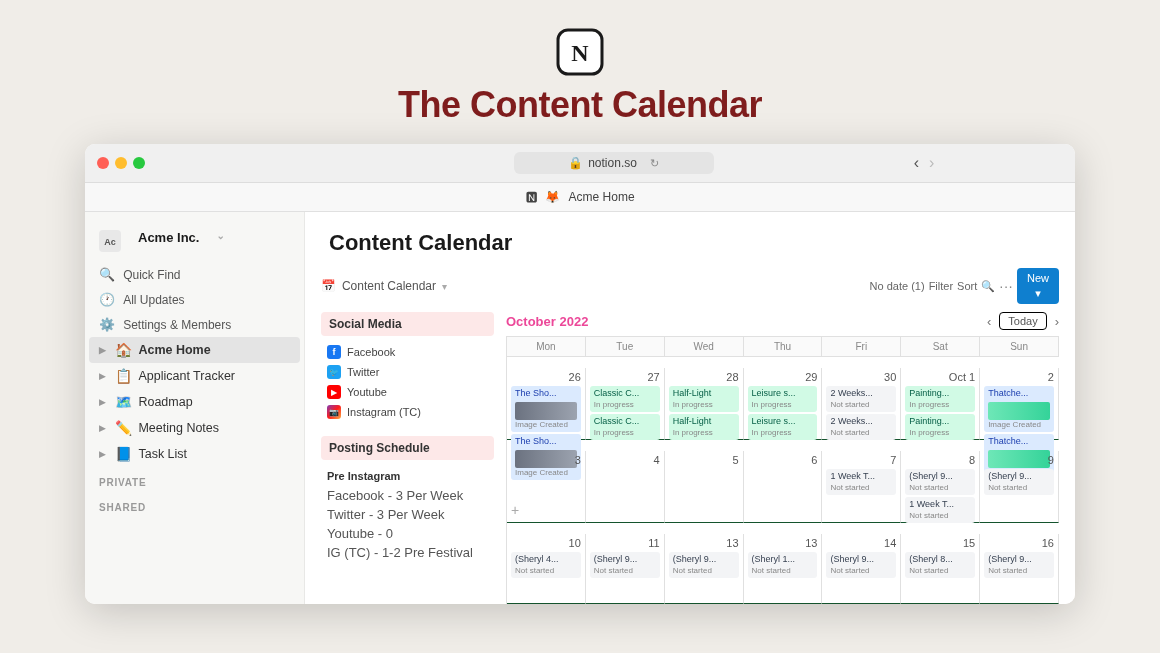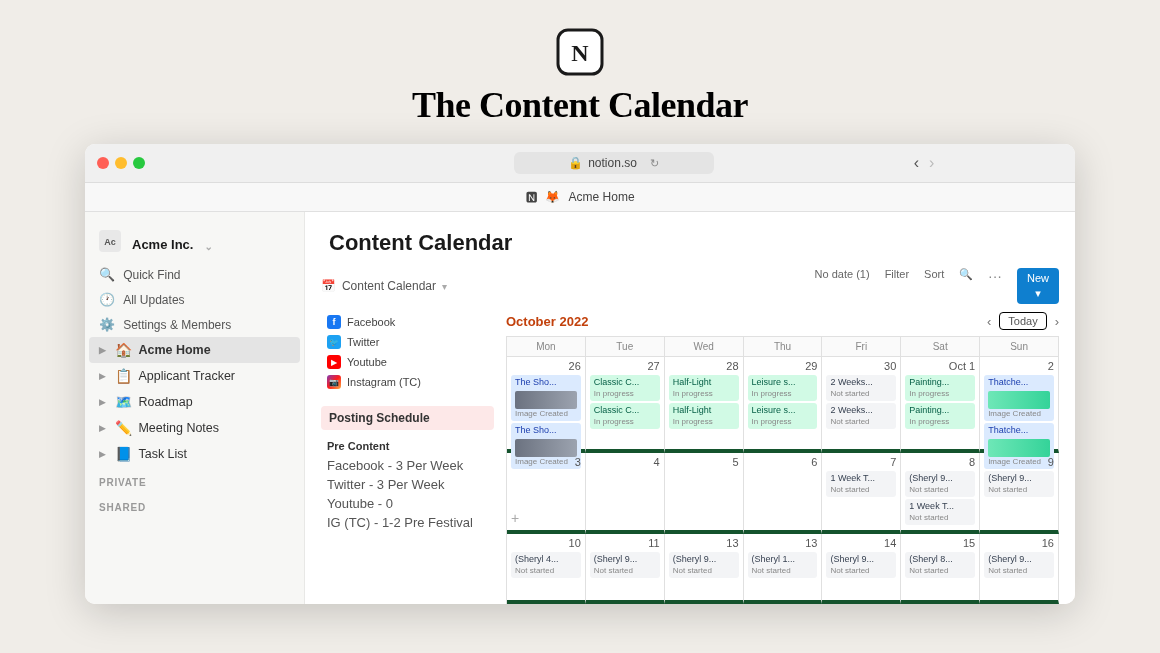--- a/index.html
+++ b/index.html
@@ -23,23 +23,22 @@
       padding-bottom: 18px;
     }
     .notion-logo {
       width: 48px;
       height: 48px;
       margin-bottom: 8px;
     }
     .main-title {
       font-size: 36px;
       font-weight: 800;
-      color: #000000;
+      color: #7f1d1d;
       letter-spacing: -0.5px;
-      font-family: Liberation Serif, serif;
     }
 
     
     .browser-window {
       width: 990px;
       height: 460px;
       background: #fff;
       border-radius: 10px;
       box-shadow: 0 8px 40px rgba(0,0,0,0.18);
       overflow: hidden;
@@ -125,22 +124,22 @@
     .sidebar {
       width: 220px;
       background: #f7f7f5;
       border-right: 1px solid #e8e8e6;
       flex-shrink: 0;
       padding: 12px 0;
       overflow-y: auto;
     }
     .sidebar-workspace-header {
       display: flex;
-      align-items: flex-end;
-      gap: 11px;
+      align-items: flex-start;
+      gap: 17px;
       padding: 6px 14px 10px;
       font-size: 13px;
       font-weight: 600;
       color: #1a1a1a;
     }
     .workspace-icon {
       width: 22px;
       height: 22px;
       background: #e8e8e8;
       border-radius: 4px;
@@ -289,22 +288,22 @@
     }
     .cal-title-row {
       display: flex;
       align-items: center;
       gap: 6px;
       font-size: 12px;
       color: #555;
     }
     .cal-actions {
       display: flex;
-      align-items: flex-start;
-      gap: 15px;
+      align-items: center;
+      gap: 4px;
       font-size: 11px;
       color: #666;
     }
     .new-btn {
       background: #0f7fcf;
       color: white;
       border: none;
       border-radius: 4px;
       padding: 4px 10px;
       font-size: 11px;
@@ -317,21 +316,21 @@
 
     .cal-month-nav {
       display: flex;
       align-items: center;
       justify-content: space-between;
       margin-bottom: 6px;
     }
     .cal-month-label {
       font-size: 13px;
       font-weight: 600;
-      color: #c2410c;
+      color: #ec4899;
     }
     .today-btn {
       background: #fff;
       border: 1px solid #000000;
       border-radius: 4px;
       padding: 2px 8px;
       font-size: 11px;
       color: #555;
       cursor: pointer;
     }
@@ -355,25 +354,26 @@
       border-right: 1px solid #e0e0e0;
       border-bottom: 1px solid #e0e0e0;
       padding: 4px 6px;
       font-size: 10px;
       color: #888;
       text-align: center;
       font-weight: 500;
     }
     .cal-cell {
       border-right: 1px solid #e0e0e0;
-      border-bottom: 4px solid #14532d;
+      border-bottom: 1px solid #14532d;
       padding: 3px 4px;
       min-height: 70px;
       font-size: 10px;
       position: relative;
+      margin-top: 11px;
     }
     .cal-date-num {
       font-size: 11px;
       color: #555;
       margin-bottom: 3px;
       text-align: right;
     }
     .cal-event {
       border-radius: 3px;
       padding: 2px 4px;
@@ -526,20 +526,21 @@
             <button class="new-btn">
               <span>New</span>
               <span>▾</span>
             </button>
           </div>
         </div>
 
         <div class="two-panel">
 
           <div class="left-panel">
+            <div class="panel-section-title">Social Media</div>
             <div class="social-item">
               <div class="social-icon si-fb">
                   <span style="font-size:9px; color:white; font-weight:bold">f</span>
                 </div>
               <span>Facebook</span>
             </div>
             <div class="social-item">
               <div class="social-icon si-tw">
                   <span style="font-size:8px; color:white">🐦</span>
                 </div>
@@ -553,21 +554,21 @@
             </div>
             <div class="social-item">
               <div class="social-icon si-ig">
                   <span style="font-size:8px; color:white">📷</span>
                 </div>
               <span>Instagram (TC)</span>
             </div>
 
             <div class="posting-schedule">
               <div class="panel-section-title">Posting Schedule</div>
-              <div class="pre-festival-label">Pre Content</div>
+              <div class="pre-festival-label">Pre Instagram</div>
               <div class="schedule-item">Facebook - 3 Per Week</div>
               <div class="schedule-item">Twitter - 3 Per Week</div>
               <div class="schedule-item">Youtube - 0</div>
               <div class="schedule-item">IG (TC) - 1-2 Pre Festival</div>
             </div>
           </div>
 
           <div class="calendar-panel">
             <div class="cal-month-nav">
               <div class="cal-month-label">October 2022</div>

